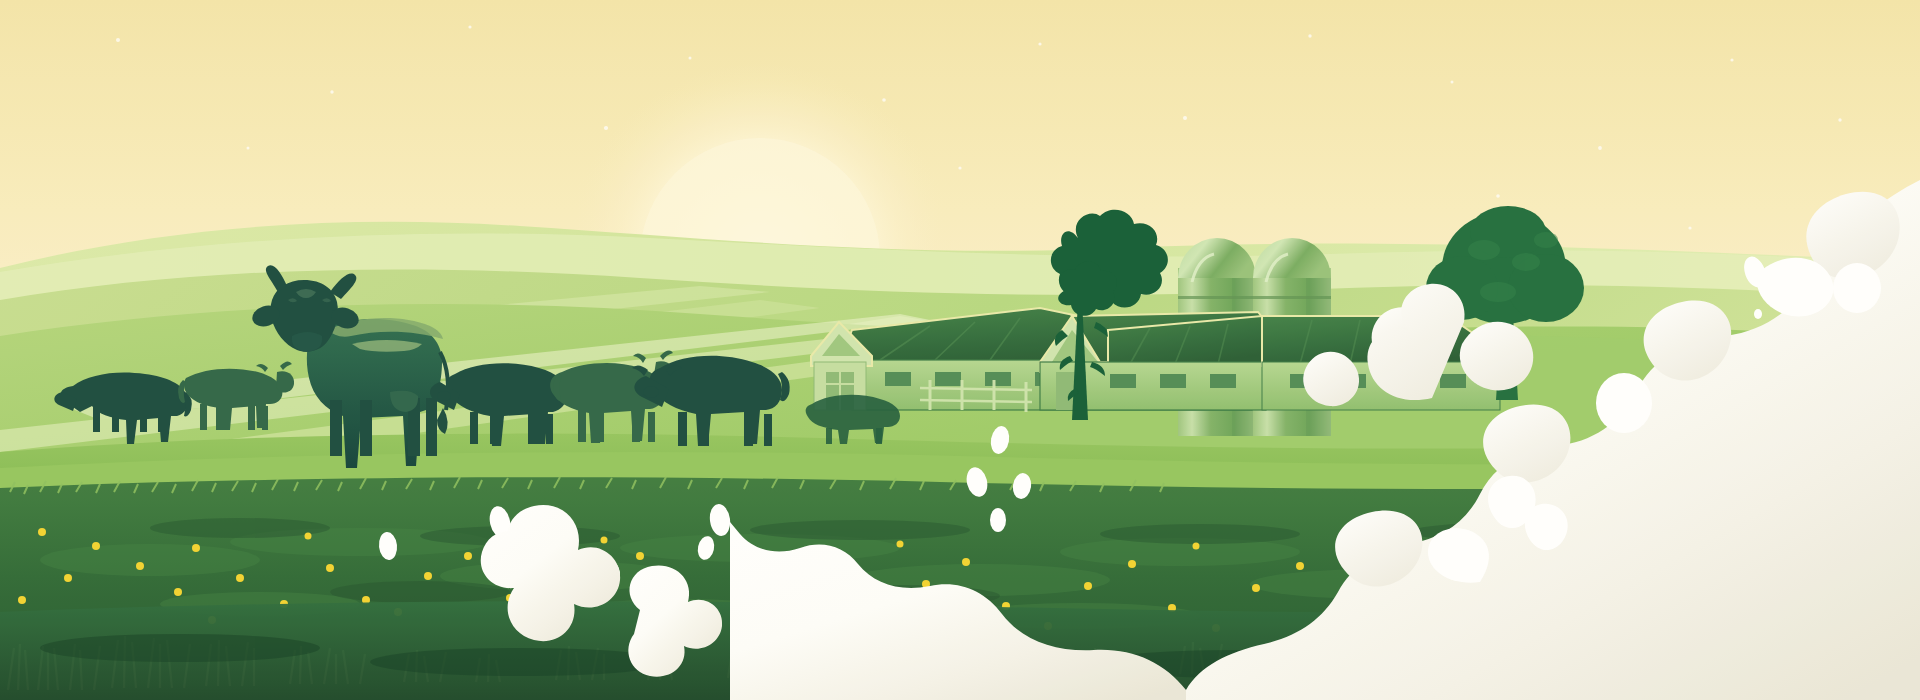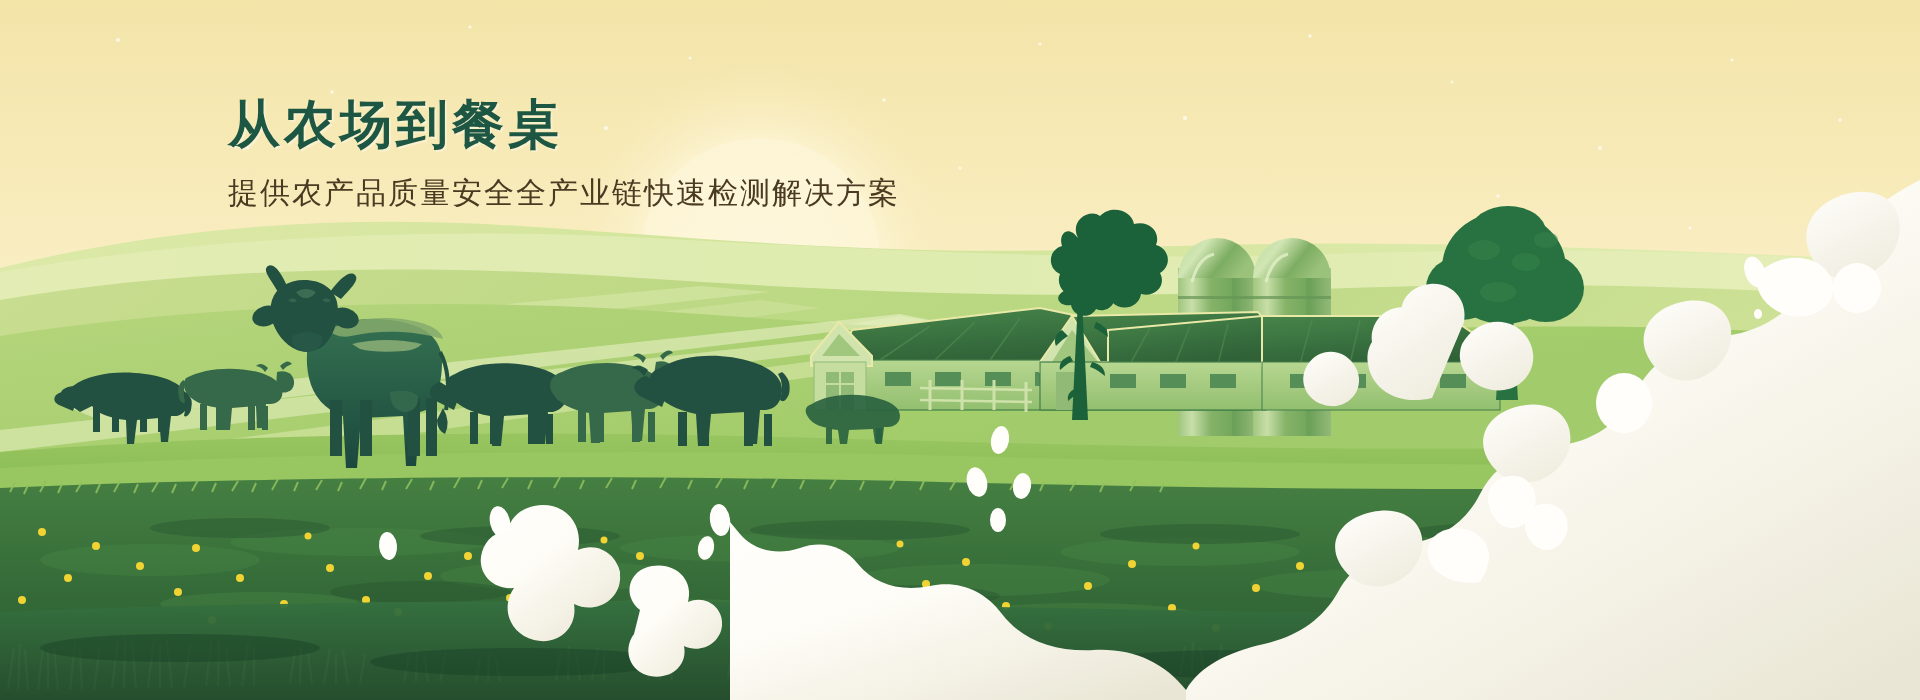--- a/index.html
+++ b/index.html
@@ -593,18 +593,14 @@
                c-24,-6 -34,-32 -20,-52 c-22,2 -38,-16 -32,-36 c5,-18 24,-26 38,-18 Z"></path>
           <path fill="url(#milkG)" d="M640,610 c-18,-14 -12,-40 12,-44 c24,-4 42,14 36,36 c18,-8 36,6 34,24
                c-2,18 -22,28 -38,20 c4,20 -14,34 -34,30 c-20,-4 -28,-26 -16,-42 Z"></path>
         </g>
       </g>
 
       <rect width="1920" height="700" fill="#f6e9b8" opacity="0.05"></rect>
     </g>
   </svg>
 
-  <div class="text-layer">
-    <div id="headline">从农场到餐桌</div>
-    <div id="subline">提供农产品质量安全全产业链快速检测解决方案</div>
-  </div>
 
 </div>
 
 </body></html>

